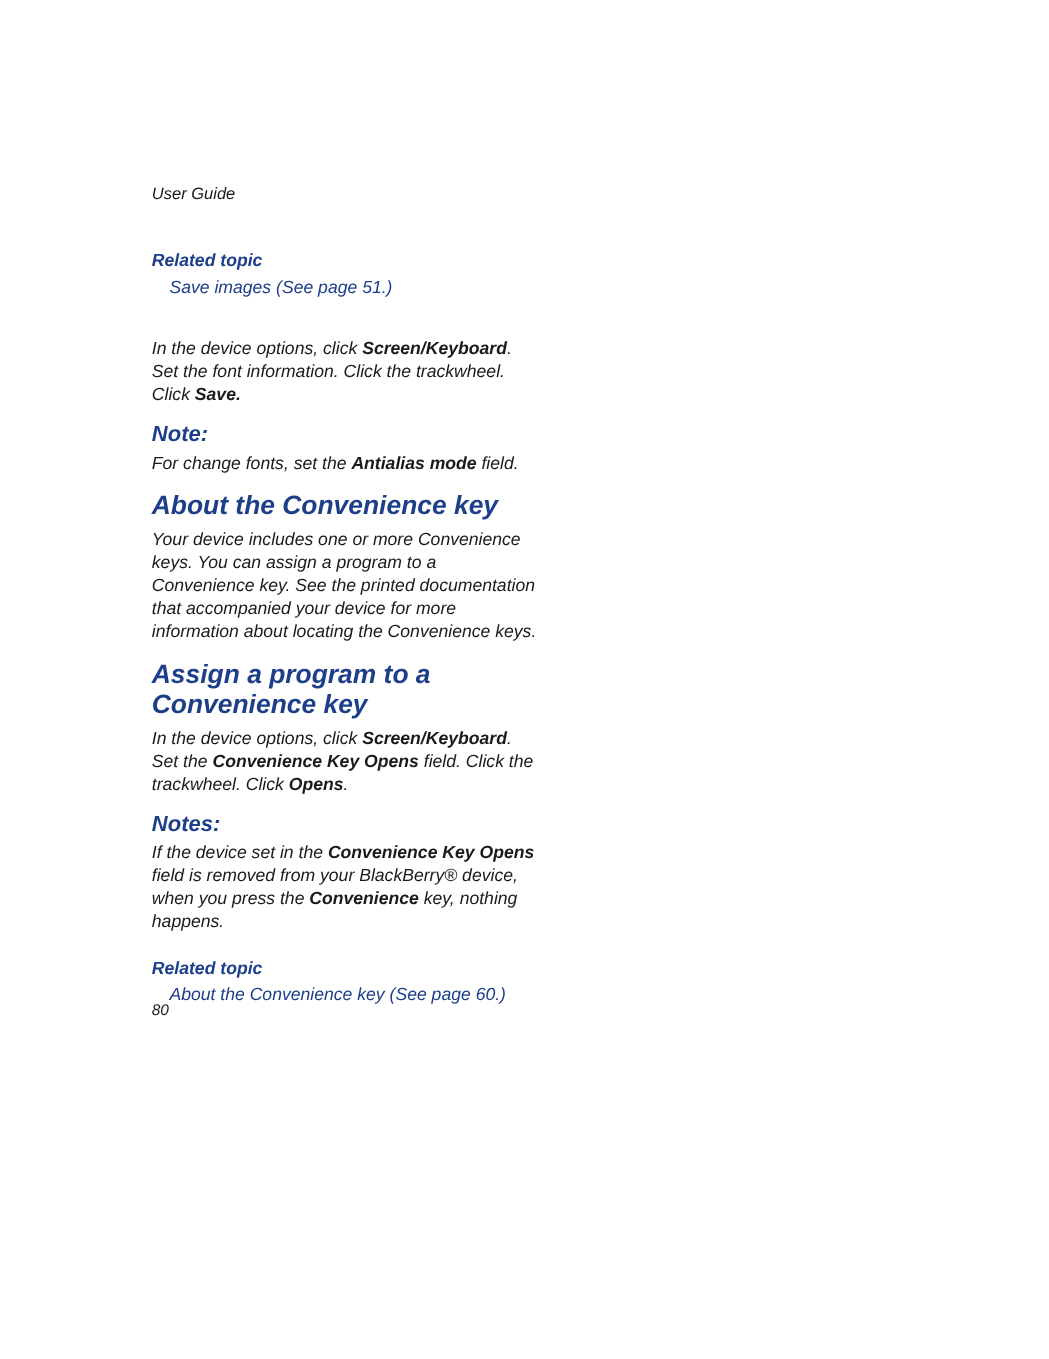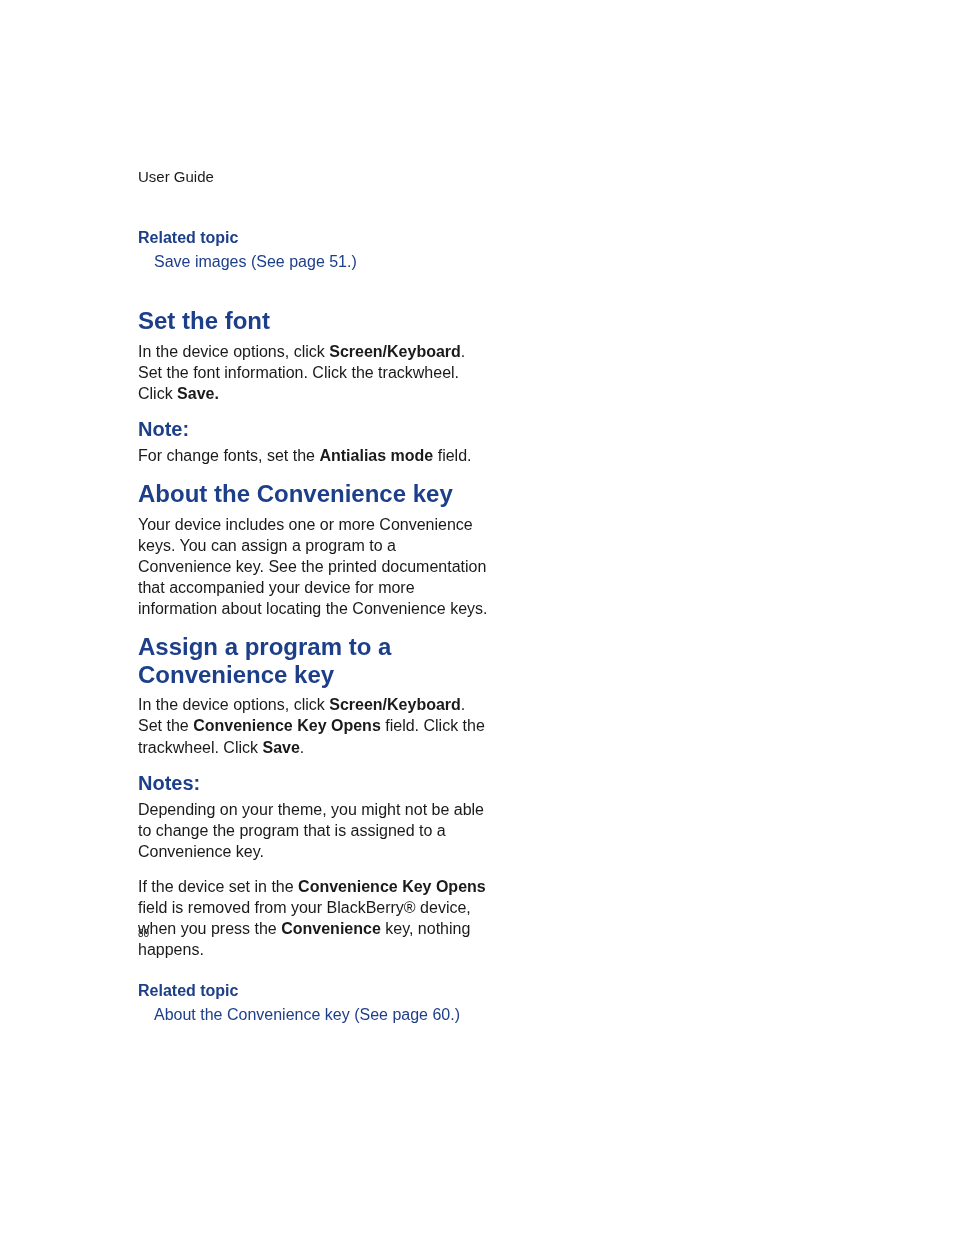--- a/index.html
+++ b/index.html
@@ -12,20 +12,21 @@
     font-family: "Myriad Pro", "Segoe UI", "Helvetica Neue", Arial, sans-serif;
     color: #1a1a1a;
     -webkit-font-smoothing: antialiased;
   }
   .page {
     position: relative;
     width: 954px;
     height: 1091px;
     box-sizing: border-box;
     padding: 168px 0 0 138px;
+    font-style: italic;
   }
   .col {
     width: 355px;
   }
   .header-label {
     font-size: 15px;
     color: #1a1a1a;
     margin-bottom: 44px;
   }
   .related-heading {
@@ -57,55 +58,53 @@
     font-weight: 700;
     font-size: 20px;
     margin: 14px 0 4px 0;
   }
   .b { font-weight: 700; text-align: center; }
   .gap-lg { margin-top: 30px; }
   .gap-md { margin-top: 22px; }
   .pagenum {
     position: absolute;
     left: 138px;
-    bottom: 152px;
-    font-size: 10px;
+    bottom: 165px;
+    font-size: 14px;
     color: #1a1a1a;
   }
 </style>
 </head>
 <body>
 
 <div class="page">
   <div class="col">
 
     <div class="header-label">User Guide</div>
 
     <div class="related-heading">Related topic</div>
     <div class="link-text">Save images (See page 51.)</div>
 
-    <h2 class="sec">Set the font</h2>
     <p class="body">
       <span>In the device options, click </span><span class="b">Screen/Keyboard</span><span>. Set the font information. Click the trackwheel. Click </span><span class="b">Save.</span>
     </p>
     <div class="note-label">Note:</div>
     <p class="body">
       <span>For change fonts, set the </span><span class="b">Antialias mode</span><span> field.</span>
     </p>
 
     <h2 class="sec gap-lg">About the Convenience key</h2>
     <p class="body">Your device includes one or more Convenience keys. You can assign a program to a Convenience key. See the printed documentation that accompanied your device for more information about locating the Convenience keys.</p>
 
     <h2 class="sec gap-lg">Assign a program to a Convenience key</h2>
     <p class="body">
-      <span>In the device options, click </span><span class="b">Screen/Keyboard</span><span>. Set the </span><span class="b">Convenience Key Opens</span><span> field. Click the trackwheel. Click </span><span class="b">Save</span><span>.</span>
+      <span>In the device options, click </span><span class="b">Screen/Keyboard</span><span>. Set the </span><span class="b">Convenience Key Opens</span><span> field. Click the trackwheel. Click </span><span class="b">Opens</span><span>.</span>
     </p>
 
     <div class="note-label">Notes:</div>
-    <p class="body">Depending on your theme, you might not be able to change the program that is assigned to a Convenience key.</p>
     <p class="body">
       <span>If the device set in the </span><span class="b">Convenience Key Opens</span><span> field is removed from your BlackBerry® device, when you press the </span><span class="b">Convenience</span><span> key, nothing happens.</span>
     </p>
 
     <div class="related-heading gap-md">Related topic</div>
     <div class="link-text" style="margin-bottom:0">About the Convenience key (See page 60.)</div>
 
   </div>
 
   <div class="pagenum">80</div>

